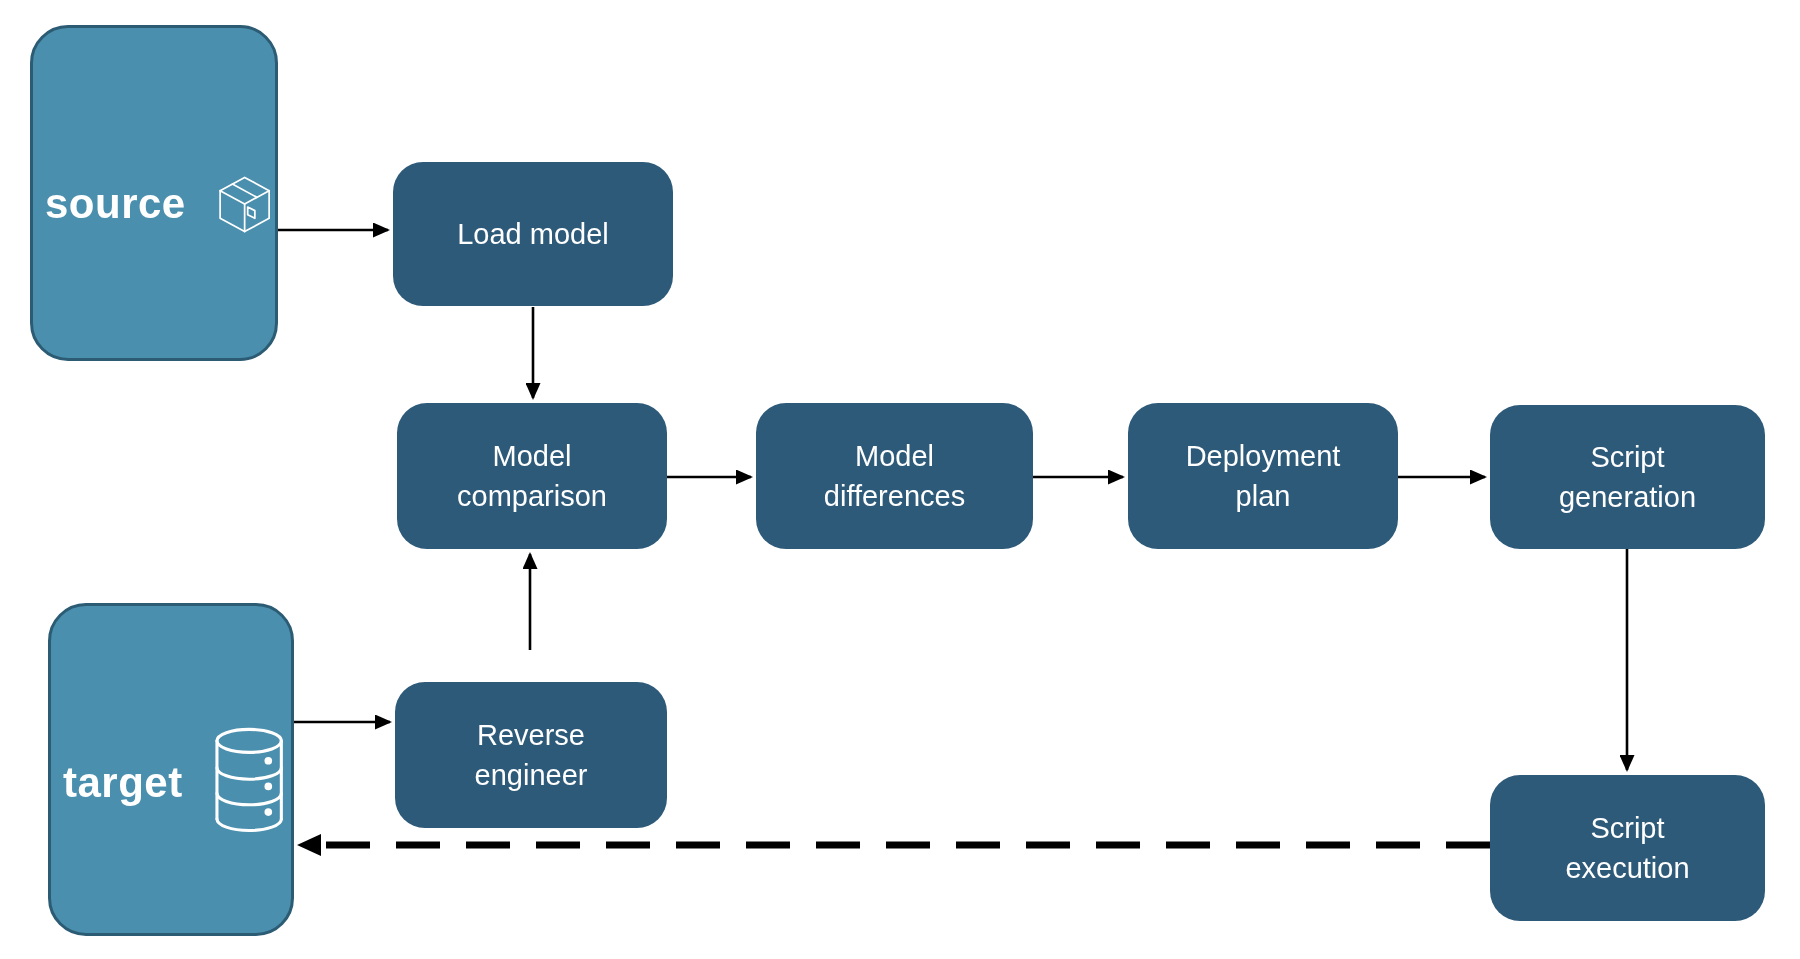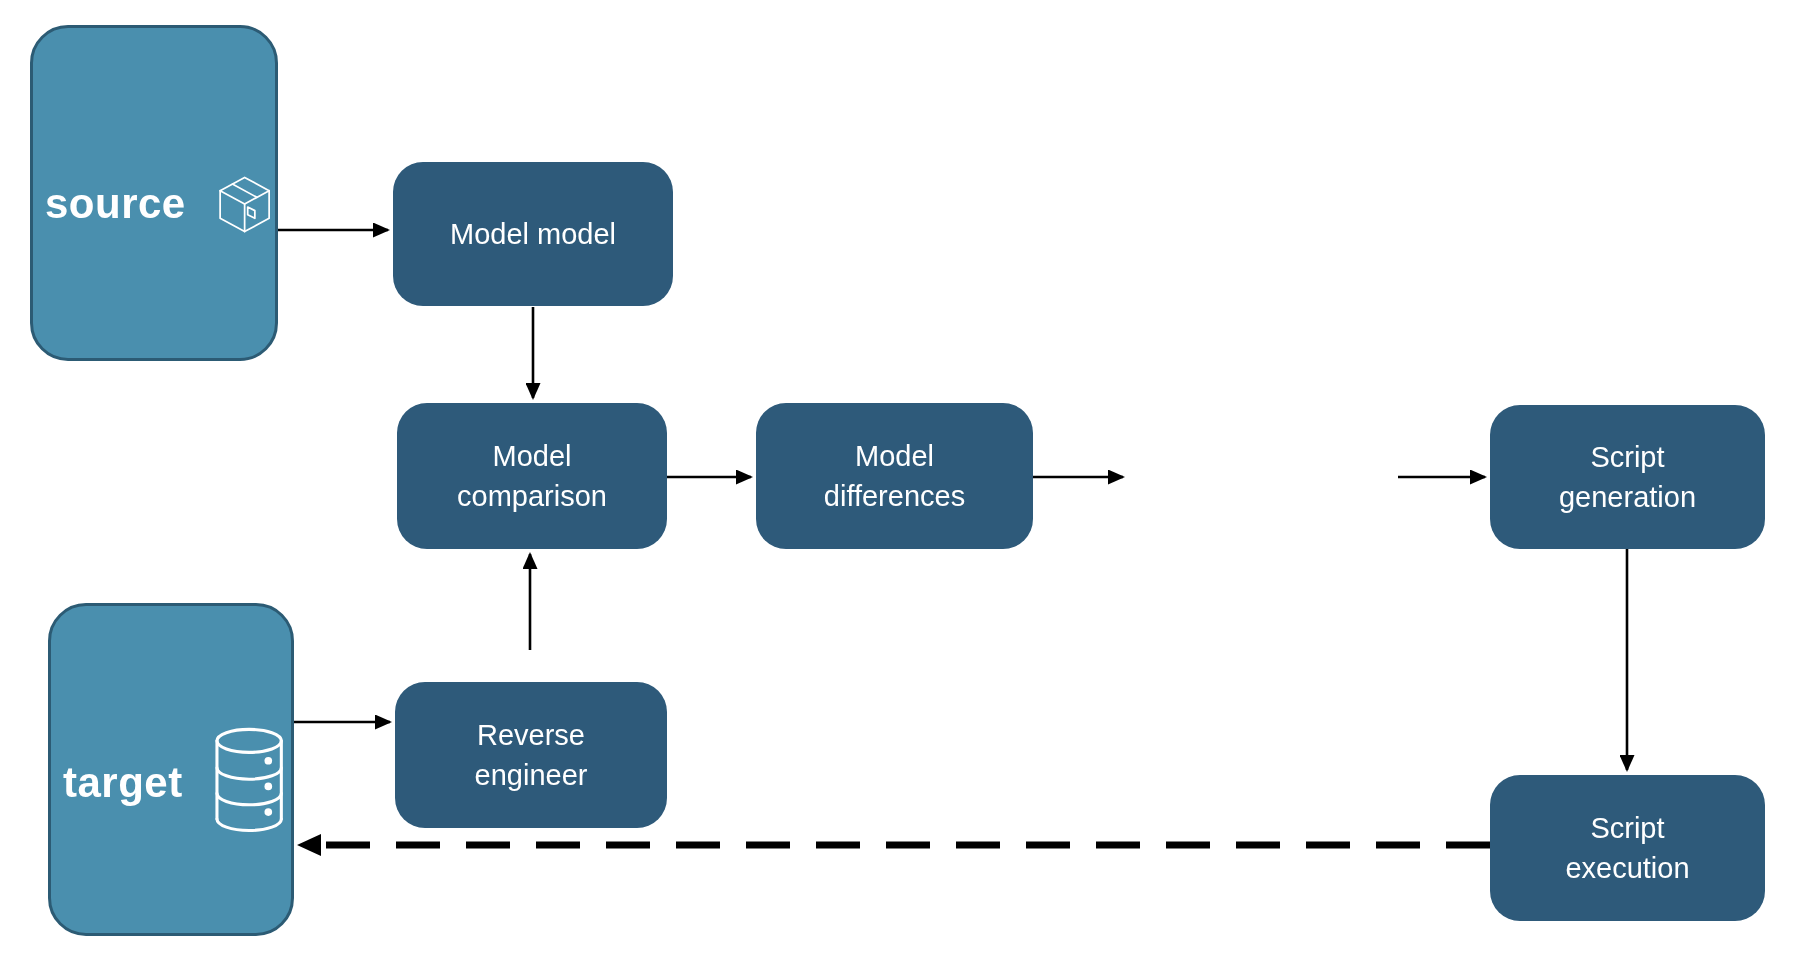--- a/index.html
+++ b/index.html
@@ -111,28 +111,30 @@
         <path d="M13,122 A42,15 0 0 0 97,122"></path>
       </g>
       <g fill="#ffffff" stroke="none">
         <circle cx="80" cy="46" r="5"></circle>
         <circle cx="80" cy="79.5" r="5"></circle>
         <circle cx="80" cy="113" r="5"></circle>
       </g>
     </svg>
   </div>
 
-  <div class="node" style="left:393px; top:162px; width:280px; height:144px;">Model model</div>
+  <div class="node" style="left:393px; top:162px; width:280px; height:144px;">Load model</div>
 
   <div class="node" style="left:397px; top:403px; width:270px; height:146px;">Model
 comparison</div>
 
   <div class="node" style="left:756px; top:403px; width:277px; height:146px;">Model
 differences</div>
 
+  <div class="node" style="left:1128px; top:403px; width:270px; height:146px;">Deployment
+plan</div>
 
   <div class="node" style="left:1490px; top:405px; width:275px; height:144px;">Script
 generation</div>
 
   <div class="node" style="left:395px; top:650px; width:272px; height:146px;margin-top:32px;">Reverse
 engineer</div>
 
   <div class="node" style="left:1490px; top:775px; width:275px; height:146px;">Script
 execution</div>
 

